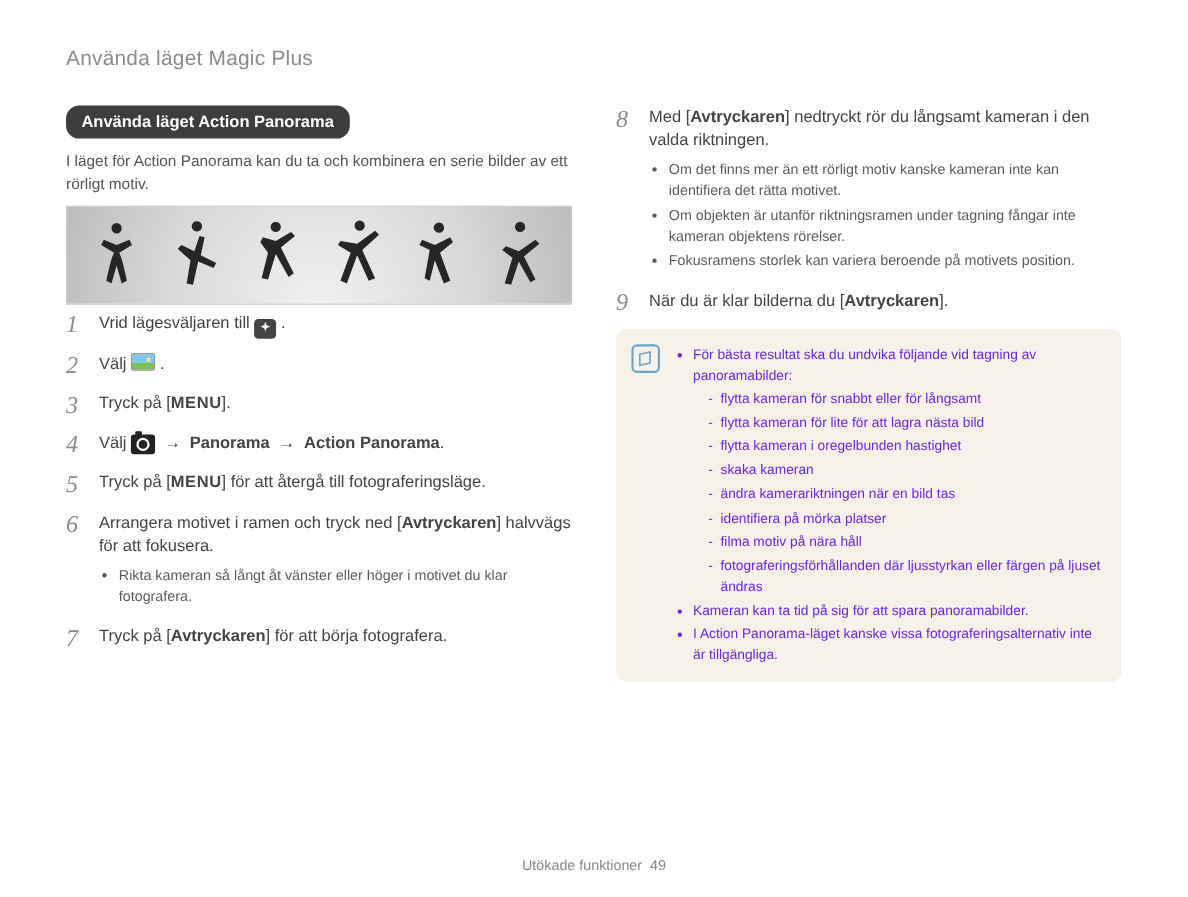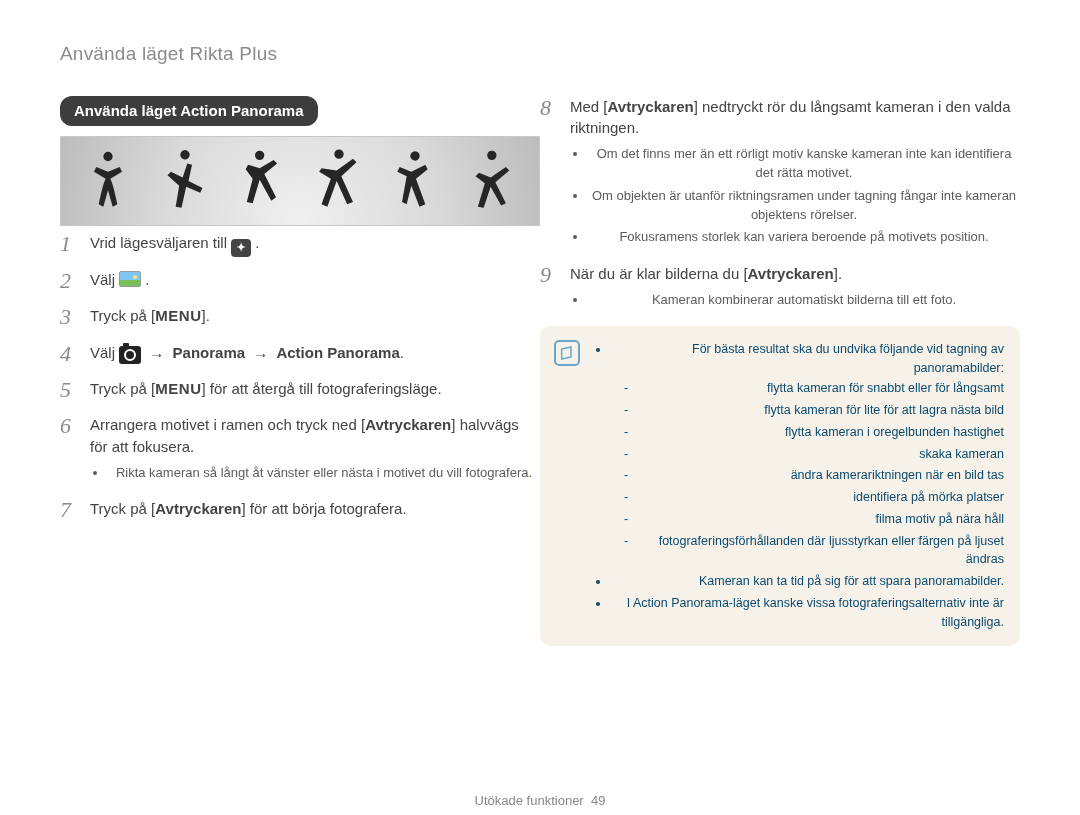--- a/index.html
+++ b/index.html
@@ -16,20 +16,21 @@
   }
   .page-head {
     font-size: 19px;
     font-weight: 300;
     color: #8c8c8c;
     margin-bottom: 28px;
     letter-spacing: 0.2px;
   }
   .columns {
     display: flex;
+    gap: 40px;
   }
   .col { flex: 1 1 0; min-width: 0; }
   .pill {
     display: inline-block;
     background: #3d3d3d;
     color: #ffffff;
     font-weight: 600;
     font-size: 15px;
     padding: 4px 14px 5px 14px;
     border-radius: 12px;
@@ -69,21 +70,21 @@
     min-width: 18px;
     line-height: 1.1;
   }
   .step-body { flex: 1; }
   .sub-bullets {
     list-style: disc;
     margin: 6px 0 0 18px;
     font-size: 13px;
     color: #5c5c5c;
   }
-  .sub-bullets li { margin-bottom: 4px; text-align: center; }
+  .sub-bullets li { margin-bottom: 4px; }
   .bold { font-weight: 700; }
   .menu-word {
     font-weight: 900;
     letter-spacing: 0.5px;
     font-family: Arial, sans-serif;
     text-align: center;
   }
   .ico {
     display: inline-flex;
     vertical-align: -3px;
@@ -116,52 +117,52 @@
   .ico-cam::after{
     content:""; position:absolute; top:-3px; left:4px; width:6px; height:4px;
     background:#222; border-radius:1px;
   }
   .arrow { font-weight:700; margin:0 4px; }
   .notebox {
     background: #f6f2ea;
     border-radius: 10px;
     padding: 14px 16px 12px 56px;
     font-size: 12.5px;
-    color: #0c4a6e;
+    color: #6d28d9;
     position: relative;
     margin-top: 8px;
     line-height: 1.5;
-    text-align: right;
   }
   .notebox .note-icon {
     position: absolute; left: 14px; top: 14px;
     width: 26px; height: 26px;
     border: 2px solid #6aa6c9; border-radius: 5px;
     display:flex; align-items:center; justify-content:center;
   }
   .notebox .note-icon svg { width:16px; height:16px; }
   .notebox ul { list-style: disc; margin-left: 14px; }
   .notebox ul ul { list-style: "-  "; margin-left: 25px; margin-top:2px; }
   .notebox li { margin-bottom: 3px; }
   .footer {
     position: absolute;
-    bottom: 4px; left: 0; width: 100%;
+    bottom: 18px; left: 0; width: 100%;
     text-align: center;
     font-size: 13px; color: #888;
   }
 </style>
 </head>
 <body>
 
-<div class="page-head">Använda läget Rikta Plus</div>
+<div class="page-head">Använda läget Magic Plus</div>
 
 <div class="columns">
 
   <div class="col">
     <div class="pill">Använda läget Action Panorama</div>
+    <p class="intro">I läget för Action Panorama kan du ta och kombinera en serie bilder av ett rörligt motiv.</p>
 
     <div class="illus">
 
       <div class="dancer">
         <svg viewBox="0 0 40 60">
             <path fill="#262626" d="M20 5a4 4 0 1 1 0 8 4 4 0 0 1 0-8zM12 50c2-10 4-18 6-22l-10-6 2-4 10 4 10-4 2 4-10 6c2 4 4 12 6 22l-4 2-4-14-4 14z"></path>
           </svg>
       </div>
       <div class="dancer">
         <svg viewBox="0 0 40 60">
@@ -226,21 +227,21 @@
         <span class="num">5</span>
         <span class="step-body">
           <span>Tryck på [</span><span class="menu-word">MENU</span><span>] för att återgå till fotograferingsläge.</span>
         </span>
       </li>
       <li>
         <span class="num">6</span>
         <span class="step-body">
           <span>Arrangera motivet i ramen och tryck ned [</span><span class="bold">Avtryckaren</span><span>] halvvägs för att fokusera.</span>
           <ul class="sub-bullets">
-            <li>Rikta kameran så långt åt vänster eller nästa i motivet du vill fotografera.</li>
+            <li>Rikta kameran så långt åt vänster eller höger i motivet du klar fotografera.</li>
           </ul>
         </span>
       </li>
       <li>
         <span class="num">7</span>
         <span class="step-body">
           <span>Tryck på [</span><span class="bold">Avtryckaren</span><span>] för att börja fotografera.</span>
         </span>
       </li>
     </ol>
@@ -256,23 +257,20 @@
             <li>Om det finns mer än ett rörligt motiv kanske kameran inte kan identifiera det rätta motivet.</li>
             <li>Om objekten är utanför riktningsramen under tagning fångar inte kameran objektens rörelser.</li>
             <li>Fokusramens storlek kan variera beroende på motivets position.</li>
           </ul>
         </span>
       </li>
       <li>
         <span class="num">9</span>
         <span class="step-body">
           <span>När du är klar bilderna du [</span><span class="bold">Avtryckaren</span><span>].</span>
-          <ul class="sub-bullets">
-            <li>Kameran kombinerar automatiskt bilderna till ett foto.</li>
-          </ul>
         </span>
       </li>
     </ol>
 
     <div class="notebox">
       <div class="note-icon">
         <svg viewBox="0 0 24 24">
             <path fill="none" stroke="#6aa6c9" stroke-width="2.2" d="M4 6l14-3v15l-14 3zM4 6v15"></path>
           </svg>
       </div>

